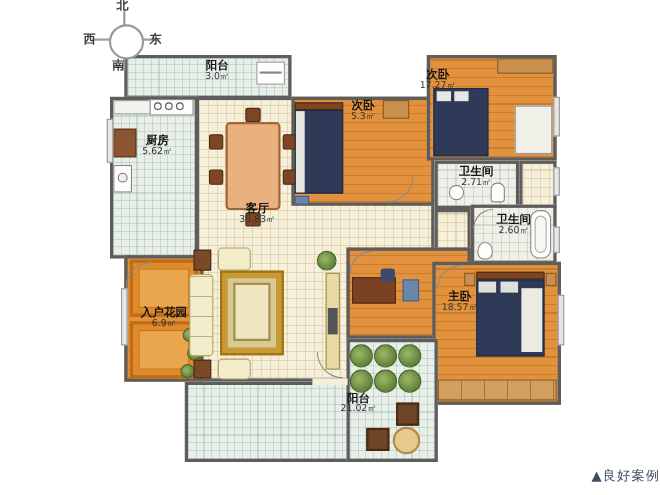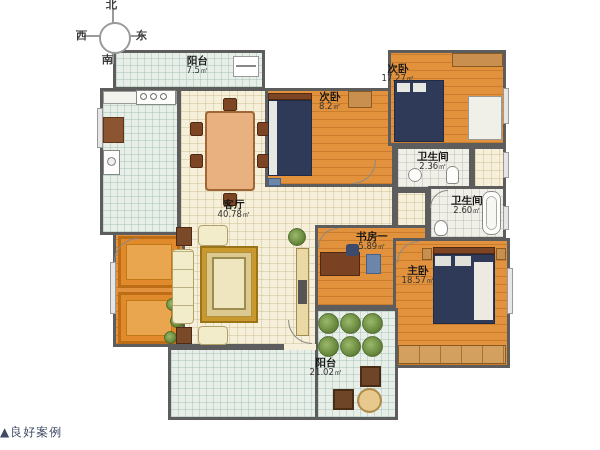--- a/index.html
+++ b/index.html
@@ -27,21 +27,21 @@
   .chair{background:#7d4524;border:1px solid #4f2a12;border-radius:2px;}
   .tan{background:#c98f4e;border:1px solid #8a5a20;}
   .cushion{background:#f2ecca;border:1px solid #b0a068;border-radius:4px;}
   .white{background:#fdfdfb;border:1px solid #888;}
   .plant{border-radius:50%;background:radial-gradient(circle at 40% 40%, #9ab96a, #5e7e35 75%);
          border:1px solid #4a6628;}
   .win{position:absolute;background:#e6e6e6;border:1px solid #9a9a9a;box-sizing:border-box;z-index:25;}
   .arc{position:absolute;box-sizing:border-box;z-index:24;}
   .cline{position:absolute;background:#9a9a9a;}
   .cdir{position:absolute;font-size:11px;font-weight:bold;color:#3a3a3a;}
-  .caption{position:absolute;left:0;right:0;text-align:left;font-size:12px;color:#3f4b63;letter-spacing:1px;}
+  .caption{position:absolute;left:0;right:0;text-align:right;font-size:12px;color:#3f4b63;letter-spacing:1px;}
   .rugg{background:#e08a2c;border:3px solid #bd6d15;box-sizing:border-box;}
   .rugg .in{position:absolute;left:5px;top:5px;right:5px;bottom:5px;background:#eaa54f;
             border:1px solid #c07818;}
 </style>
 </head>
 <body>
 
 <div class="stage">
 
   <div class="room cream" style="left:178px;top:88px;width:217px;height:259px"></div>
@@ -152,49 +152,53 @@
   <div class="arc" style="left:114px;top:238px;width:24px;height:24px;border-top:1.5px solid #8a8a8a;border-left:1.5px solid #8a8a8a;border-top-left-radius:100%"></div>
   <div class="arc" style="left:352px;top:160px;width:24px;height:24px;border-bottom:1.5px solid #8a8a8a;border-right:1.5px solid #8a8a8a;border-bottom-right-radius:100%"></div>
   <div class="arc" style="left:397px;top:241px;width:22px;height:22px;border-top:1.5px solid #8a8a8a;border-left:1.5px solid #8a8a8a;border-top-left-radius:100%"></div>
   <div class="arc" style="left:430px;top:190px;width:18px;height:18px;border-top:1.5px solid #8a8a8a;border-left:1.5px solid #8a8a8a;border-top-left-radius:100%"></div>
   <div class="arc" style="left:318px;top:228px;width:20px;height:20px;border-top:1.5px solid #8a8a8a;border-left:1.5px solid #8a8a8a;border-top-left-radius:100%"></div>
   <div class="furn" style="left:284px;top:344px;width:32px;height:6px;background:#f6efda;z-index:24"></div>
   <div class="arc" style="left:288px;top:320px;width:24px;height:24px;border-bottom:1.5px solid #8a8a8a;border-left:1.5px solid #8a8a8a;border-bottom-left-radius:100%"></div>
 
   <div class="rlabel" style="left:160px;top:54px;width:75px">
     <span class="rname">阳台</span>
-    <span class="rarea">7.5㎡</span>
+    <span class="rarea">3.0㎡</span>
+  </div>
+  <div class="rlabel" style="left:112px;top:122px;width:62px">
+    <span class="rname">厨房</span>
+    <span class="rarea">5.62㎡</span>
   </div>
   <div class="rlabel" style="left:298px;top:90px;width:64px">
     <span class="rname">次卧</span>
-    <span class="rarea">8.2㎡</span>
+    <span class="rarea">5.3㎡</span>
   </div>
   <div class="rlabel" style="left:362px;top:62px;width:72px">
     <span class="rname">次卧</span>
     <span class="rarea">17.27㎡</span>
   </div>
   <div class="rlabel" style="left:398px;top:150px;width:70px">
     <span class="rname">卫生间</span>
-    <span class="rarea">2.36㎡</span>
+    <span class="rarea">2.71㎡</span>
   </div>
   <div class="rlabel" style="left:432px;top:194px;width:70px">
     <span class="rname">卫生间</span>
     <span class="rarea">2.60㎡</span>
   </div>
-  <div class="rlabel" style="left:192px;top:198px;width:84px">
+  <div class="rlabel" style="left:192px;top:184px;width:84px">
     <span class="rname">客厅</span>
-    <span class="rarea">40.78㎡</span>
-  </div>
-  <div class="rlabel" style="left:336px;top:230px;width:72px">
-    <span class="rname">书房一</span>
-    <span class="rarea">5.89㎡</span>
+    <span class="rarea">35.83㎡</span>
   </div>
   <div class="rlabel" style="left:394px;top:264px;width:48px">
     <span class="rname">主卧</span>
     <span class="rarea">18.57㎡</span>
+  </div>
+  <div class="rlabel" style="left:116px;top:278px;width:66px">
+    <span class="rname">入户花园</span>
+    <span class="rarea">6.9㎡</span>
   </div>
   <div class="rlabel" style="left:288px;top:356px;width:76px">
     <span class="rname">阳台</span>
     <span class="rarea">21.02㎡</span>
   </div>
 
   <div>
     <div class="cline" style="left:112px;top:8px;width:2px;height:56px"></div>
     <div class="cline" style="left:84px;top:35px;width:58px;height:2px"></div>
     <div class="abs" style="left:99px;top:22px;width:28px;height:28px;border:2px solid #9a9a9a;border-radius:50%;background:#fff"></div>

